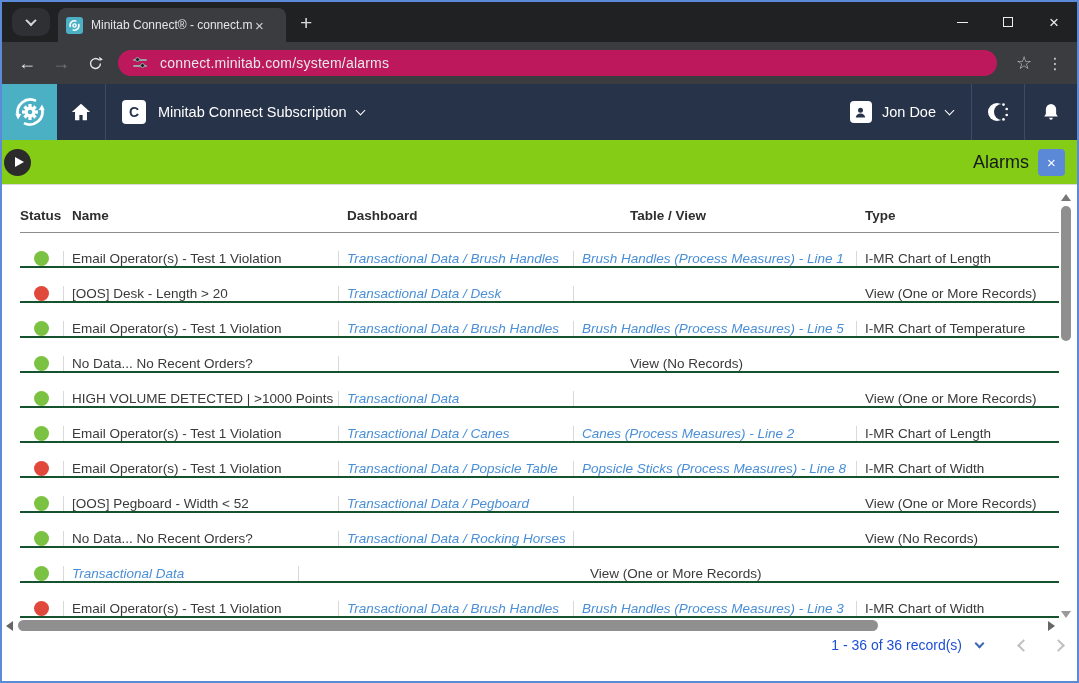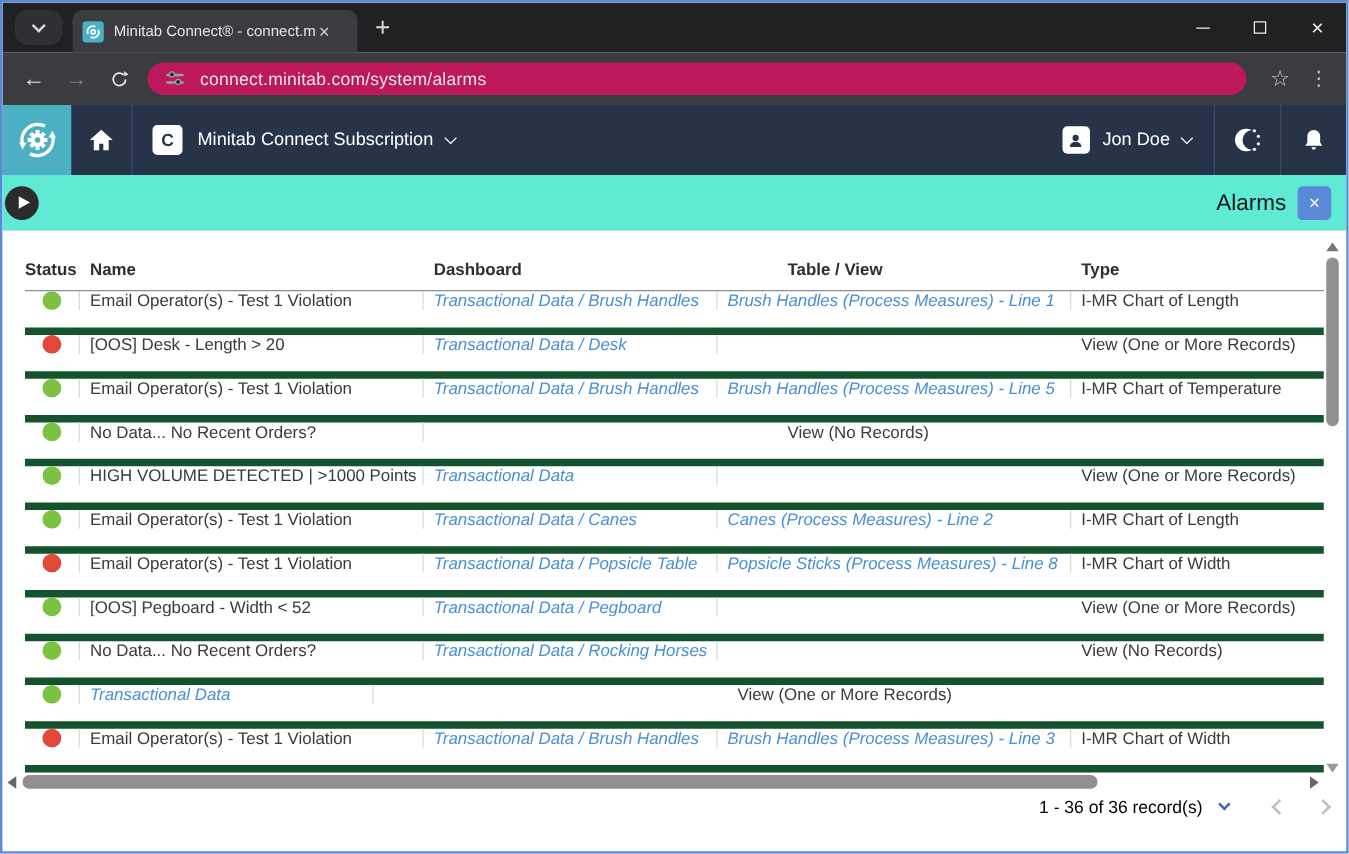--- a/index.html
+++ b/index.html
@@ -76,21 +76,21 @@
   .sub-label { color: #fff; font-size: 14.5px; margin: 0 10px 0 12px; }
   .chev-w { display: inline-block; width: 7px; height: 7px; border-right: 1.8px solid #fff; border-bottom: 1.8px solid #fff; transform: rotate(45deg); margin-top: -4px; }
   .appbar-right { position: absolute; right: 0; top: 0; height: 100%; display: flex; align-items: stretch; }
   .user-menu { display: flex; align-items: center; padding: 0 18px; cursor: pointer; }
   .person-badge { width: 22px; height: 22px; background: #fff; border-radius: 4px; display: flex; align-items: center; justify-content: center; }
   .user-name { color: #fff; font-size: 14.5px; margin: 0 10px; }
   .icon-btn { width: 52px; display: flex; align-items: center; justify-content: center; cursor: pointer; }
 
   
   .subbar {
-    height: 45px; background: #5eead4; border-bottom: 1px solid #d8d9db;
+    height: 45px; background: #84cc16; border-bottom: 1px solid #d8d9db;
     display: flex; align-items: center; padding: 0 2px; position: relative;
   }
   .play-btn {
     width: 27px; height: 27px; border-radius: 50%; background: #2b2b2b; cursor: pointer;
     display: flex; align-items: center; justify-content: center;
   }
   .play-tri { width: 0; height: 0; border-left: 9px solid #fff; border-top: 5.5px solid transparent; border-bottom: 5.5px solid transparent; margin-left: 3px; }
   .panel-title-wrap { position: absolute; right: 12px; display: flex; align-items: center; }
   .panel-title { color: #15181c; font-size: 18px; margin-right: 9px; }
   .panel-close-btn {
@@ -102,21 +102,21 @@
   .content { position: relative; height: 492px; background: #fff; }
   .grid { position: absolute; left: 18px; top: 18px; width: 1039px; }
   .grid-header { display: flex; border-bottom: 1px solid #8d8d8d; height: 30px; }
   .hcell { position: relative; font-weight: bold; font-size: 13.5px; color: #2e2e2e; padding: 5px 0 0 8px; }
   .hcell.c-status { padding-left: 0; }
   .c-status { width: 44px; }
   .c-name { width: 275px; }
   .c-tview { width: 235px; }
   .c-dash { width: 283px; }
   .c-type { width: 202px; }
-  .grid-row { display: flex; height: 35px; border-bottom: 6px solid #14532d; align-items: flex-start; }
+  .grid-row { display: flex; height: 35px; border-bottom: 2px solid #14532d; align-items: flex-end; }
   .cell { font-size: 13.5px; color: #3a3a3a; display: flex; align-items: center; padding-left: 8px; border-right: 1px solid #d9d9d9; overflow: hidden; white-space: nowrap; }
   .cell.c-type { border-right: none; }
   .cell.c-status { justify-content: center; padding-left: 0; }
   .dot { width: 15px; height: 15px; border-radius: 50%; }
   .dot.green { background: #7cc242; }
   .dot.red { background: #e1483c; }
   .cell a { color: #4a8fd6; font-style: italic; text-decoration: none; }
 
   
   .vscroll { position: absolute; right: 3px; top: 7px; width: 16px; height: 428px; }
@@ -125,21 +125,21 @@
   .varrow.down { bottom: 2px; border-top: 7px solid #9a9a9a; }
   .vthumb { position: absolute; left: 3px; top: 14px; width: 10px; height: 135px; background: #8f8f8f; border-radius: 5px; }
   .hscroll { position: absolute; left: 0; top: 434px; width: 1057px; height: 14px; }
   .harrow { position: absolute; top: 2px; width: 0; height: 0; border-top: 5px solid transparent; border-bottom: 5px solid transparent; }
   .harrow.left { left: 4px; border-right: 7px solid #666; }
   .harrow.right { right: 4px; border-left: 7px solid #666; }
   .hthumb { position: absolute; left: 16px; top: 1px; width: 860px; height: 11px; background: #8f8f8f; border-radius: 6px; }
 
   
   .pager { position: absolute; right: 14px; top: 452px; display: flex; align-items: center; }
-  .pager-summary { color: #000000; font-size: 14px; }
+  .pager-summary { color: #1d4ed8; font-size: 14px; }
   .chev-b { display: inline-block; width: 7px; height: 7px; border-right: 2px solid #3a69b1; border-bottom: 2px solid #3a69b1; transform: rotate(45deg); margin: -4px 0 0 14px; cursor: pointer; }
   .pg-prev, .pg-next { display: inline-block; width: 9px; height: 9px; border-right: 2px solid #bfbfbf; border-bottom: 2px solid #bfbfbf; cursor: pointer; }
   .pg-prev { transform: rotate(135deg); margin-left: 36px; }
   .pg-next { transform: rotate(-45deg); margin-left: 26px; }
 </style>
 </head>
 <body>
 
 <div class="window">
 

